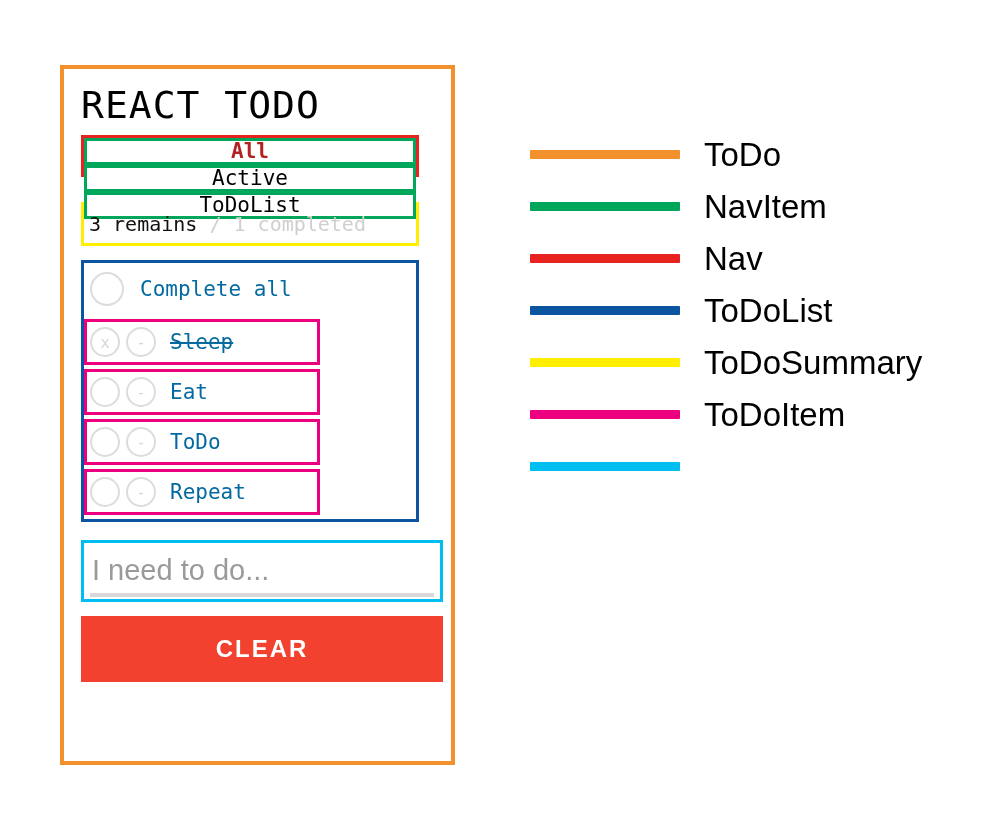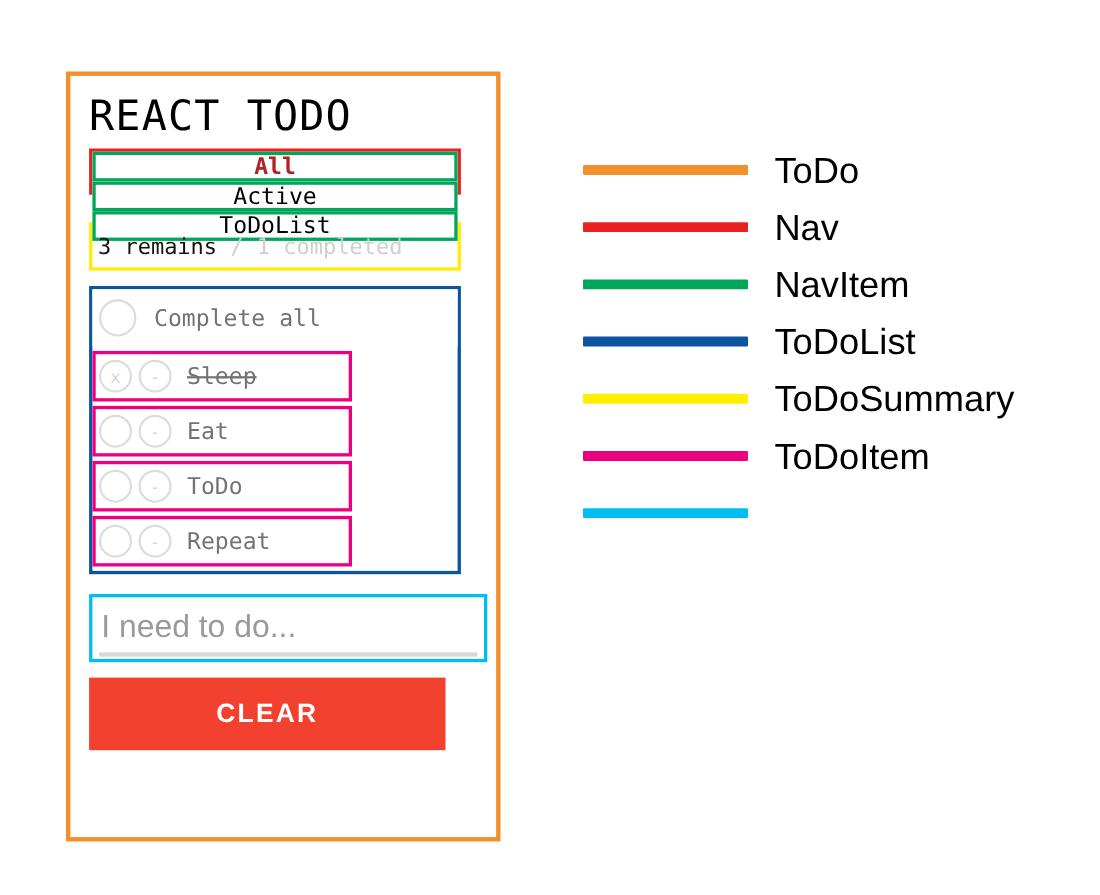--- a/index.html
+++ b/index.html
@@ -146,21 +146,21 @@
     background: #ffffff;
     cursor: pointer;
     user-select: none;
   }
   .circle.big { width: 34px; height: 34px; }
   .circle + .circle { margin-left: 6px; }
 
   .row-label {
     font-family: "DejaVu Sans Mono", "Liberation Mono", monospace;
     font-size: 21px;
-    color: #737373;
+    color: #0369a1;
     margin-left: 14px;
     white-space: pre;
   }
   .row-complete-all .row-label { margin-left: 16px; }
   .row-label.done { text-decoration: line-through; text-align: center; }
 
   
   .form {
     margin-top: 18px;
     border: 3px solid var(--c-form);
@@ -182,21 +182,21 @@
     font-family: "Liberation Sans", sans-serif;
     font-size: 29px;
     color: #333333;
     background: transparent;
     padding: 0 2px;
   }
   .form-input::placeholder { color: #9a9a9a; opacity: 1; }
 
   .clear-btn {
     margin-top: 14px;
-    width: 324px;
+    width: 362px;
     height: 66px;
     background: var(--c-clear);
     border: none;
     color: #ffffff;
     font-family: "Liberation Sans", sans-serif;
     font-weight: bold;
     font-size: 24px;
     letter-spacing: 2px;
     cursor: pointer;
     display: block;
@@ -297,30 +297,30 @@
 </div>
 
 <div id="legend">
 
   <div class="legend-row">
     <span class="legend-swatch" style="background:#F2912B"></span>
     <span class="legend-label">ToDo</span>
   </div>
 
   <div class="legend-row">
+    <span class="legend-swatch" style="background:#00A65A"></span>
+    <span class="legend-label">NavItem</span>
+  </div>
+
+  <div class="legend-row">
     <span class="legend-swatch" style="background:#E8231F"></span>
     <span class="legend-label">Nav</span>
   </div>
 
   <div class="legend-row">
-    <span class="legend-swatch" style="background:#00A65A"></span>
-    <span class="legend-label">NavItem</span>
-  </div>
-
-  <div class="legend-row">
     <span class="legend-swatch" style="background:#0A54A0"></span>
     <span class="legend-label">ToDoList</span>
   </div>
 
   <div class="legend-row">
     <span class="legend-swatch" style="background:#FFEE00"></span>
     <span class="legend-label">ToDoSummary</span>
   </div>
 
   <div class="legend-row">

